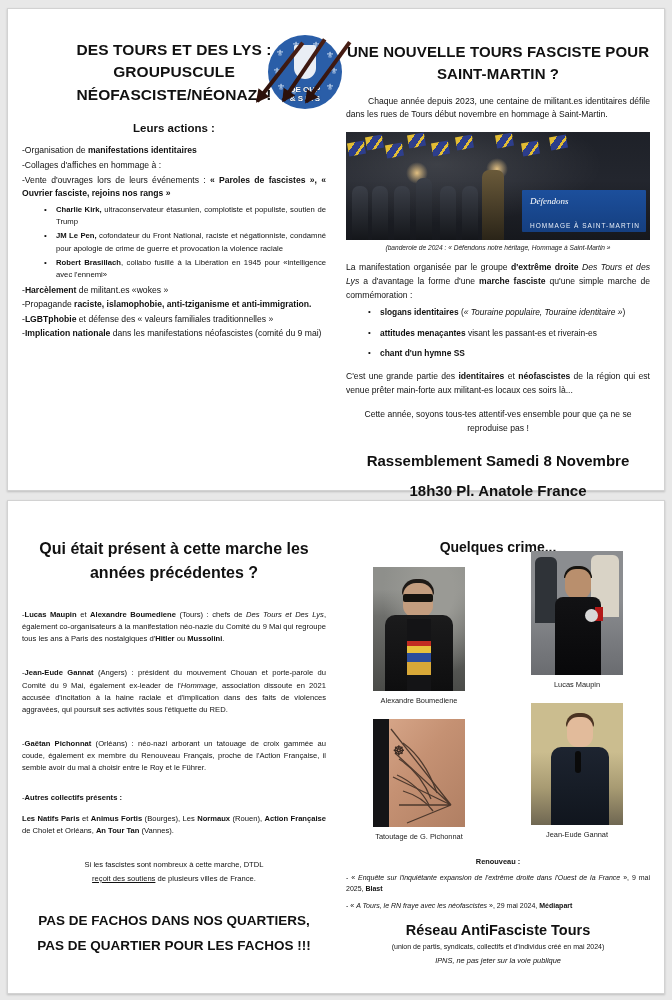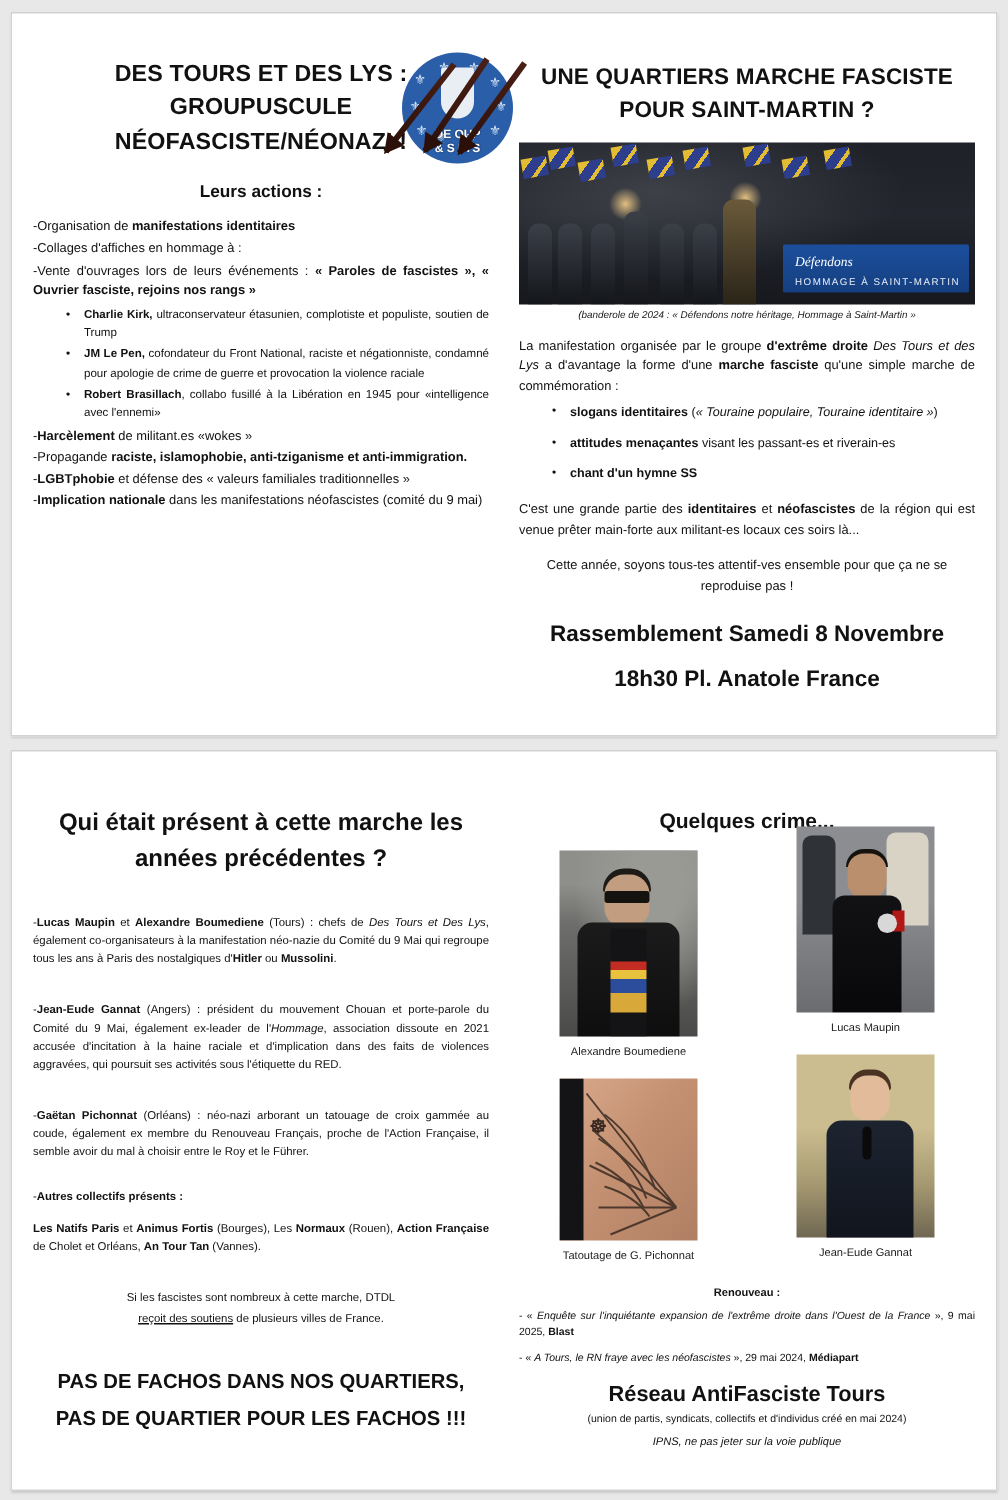--- a/index.html
+++ b/index.html
@@ -180,21 +180,21 @@
     position: absolute;
     width: 17px; height: 13px;
     background:
       linear-gradient(135deg, #f2c933 0 28%, #2d3f93 28% 60%, #f2c933 60% 72%, #2d3f93 72%);
     transform: rotate(-10deg);
     opacity: .92;
   }
   .march-photo .banner {
     position: absolute;
     right: 4px; bottom: 8px;
-    width: 124px; height: 32px;
+    width: 124px; height: 42px;
     background: linear-gradient(to bottom,#1c4f9c,#153f80);
     border-radius: 1px;
   }
   .march-photo .banner .bt {
     position: absolute; left: 8px; top: 6px;
     color: #fff; font-size: 9px; font-style: italic;
     font-family: "Liberation Serif", serif;
   }
   .march-photo .banner .bb {
     position: absolute; left: 8px; bottom: 3px;
@@ -349,22 +349,23 @@
             <span>OUP</span><br>
             <span>&amp; S LYS</span>
           </div>
         </div>
         <div class="logo-arrow" style="left:10px; top:0px;  transform: rotate(38deg);"></div>
         <div class="logo-arrow" style="left:34px; top:-2px; transform: rotate(34deg);"></div>
         <div class="logo-arrow" style="left:58px; top:0px;  transform: rotate(36deg);"></div>
       </div>
 
       <div class="col-right">
-        <h1 class="title rightcol">UNE QUARTIERS MARCHE FASCISTE POUR SAINT-MARTIN ?</h1>
-
+        <h1 class="title rightcol">UNE NOUVELLE TOURS FASCISTE POUR SAINT-MARTIN ?</h1>
+
+        <p class="body indent">Chaque année depuis 2023, une centaine de militant.es identitaires défile dans les rues de Tours début novembre en hommage à Saint-Martin.</p>
 
         <div class="photo march-photo">
           <div class="flag" style="left:2px;  top:10px;"></div>
           <div class="flag" style="left:20px; top:4px;"></div>
           <div class="flag" style="left:40px; top:12px;"></div>
           <div class="flag" style="left:62px; top:2px;"></div>
           <div class="flag" style="left:86px; top:10px;"></div>
           <div class="flag" style="left:110px; top:4px;"></div>
           <div class="flag" style="left:150px; top:2px;"></div>
           <div class="flag" style="left:176px; top:10px;"></div>

